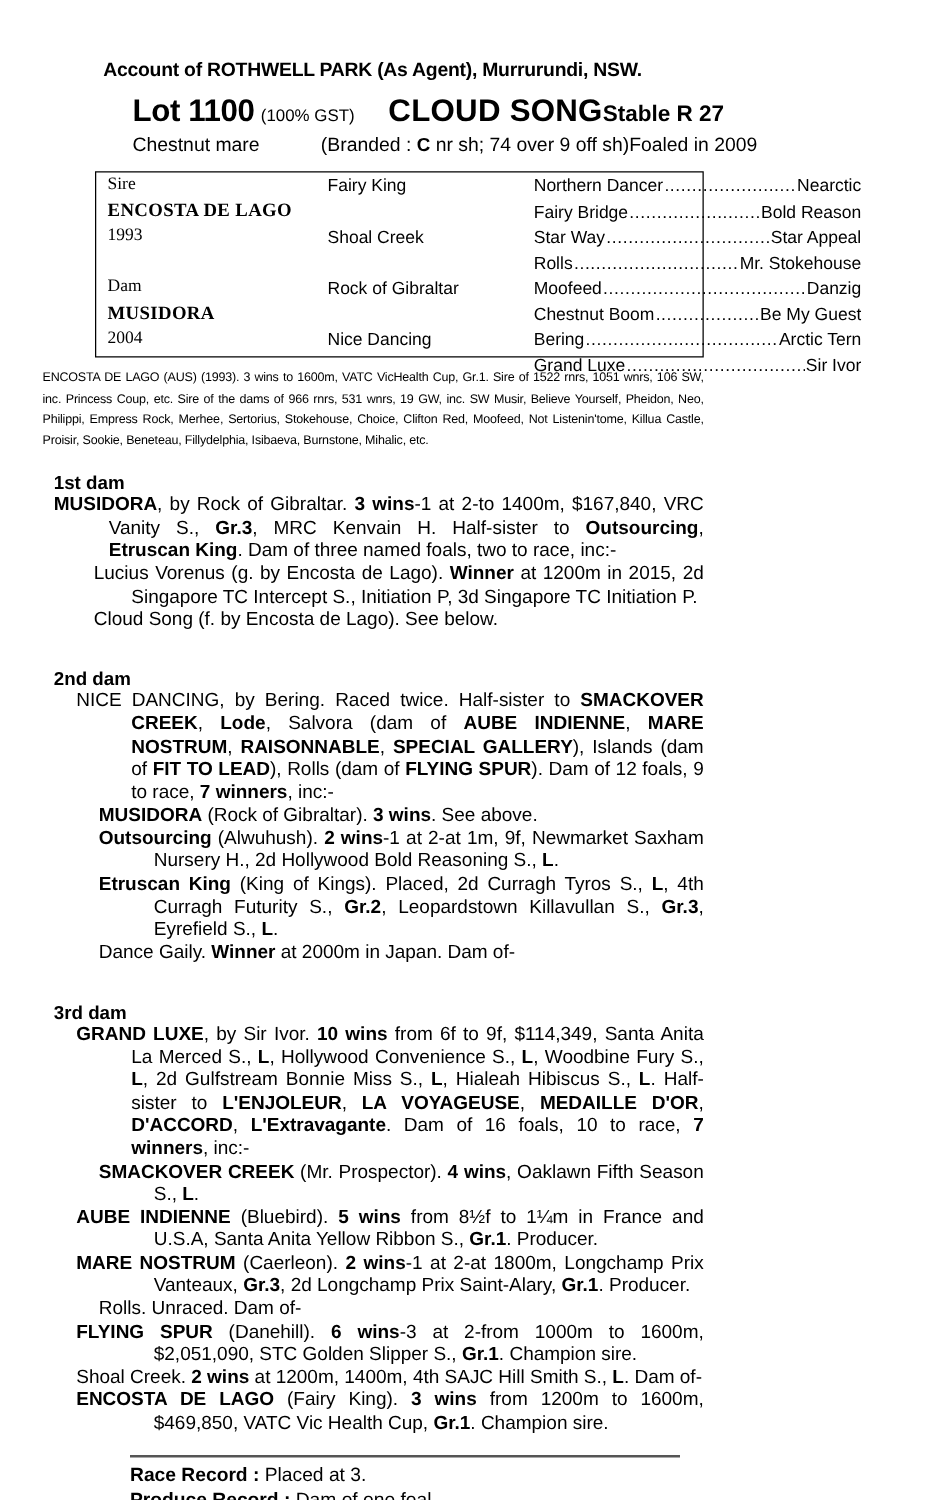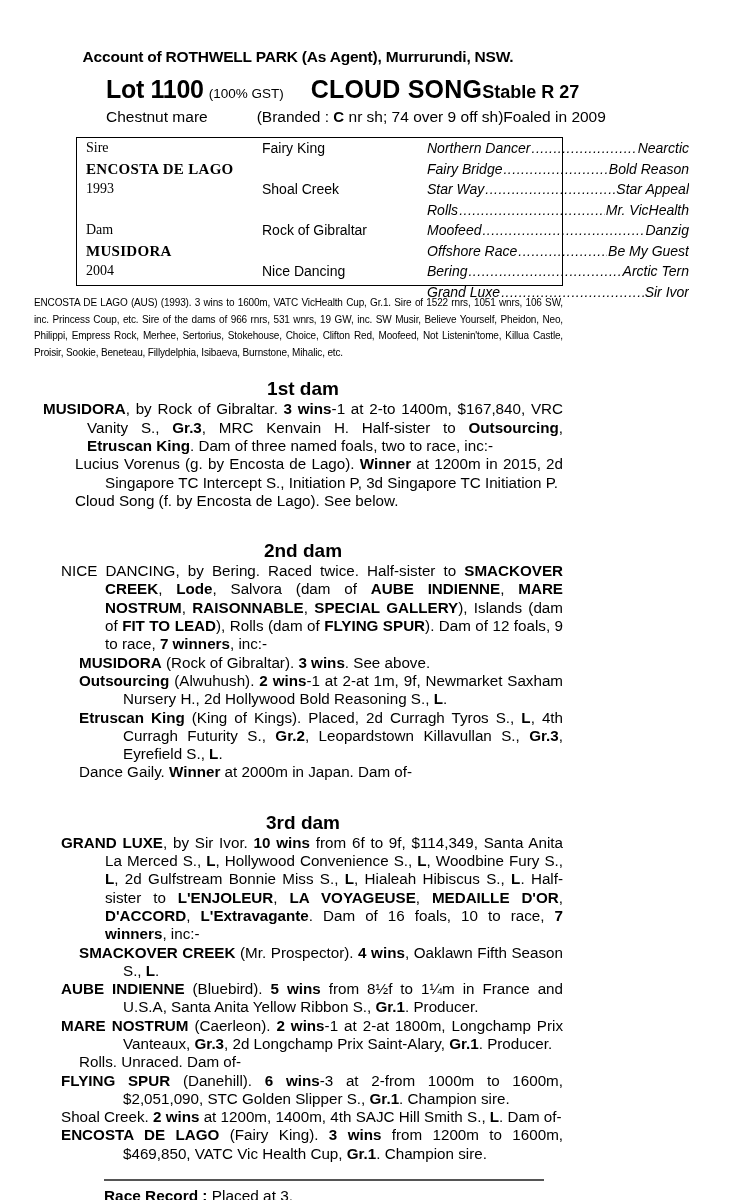--- a/index.html
+++ b/index.html
@@ -99,21 +99,21 @@
     height: 100%;
     font-size: 14px;
   }
   .ped-col {
     position: absolute;
     top: 0;
     height: 100%;
   }
   .col-1 { left: 9px;   width: 175px; font-family: Liberation Serif, serif; }
   .col-2 { left: 185px; width: 165px; }
-  .col-3 { left: 350px; right: 2px; width: 262px; font-style: italic; }
+  .col-3 { left: 350px; right: 2px; width: 262px; }
 
   .ped-line { height: 20.5px; line-height: 20.5px; white-space: nowrap; overflow: hidden; }
   .ped-line.bold { font-weight: bold; font-size: 15px; letter-spacing: 0.3px; }
   .ped-spacer { height: 20.5px; }
 
   .gp-line {
     height: 20.5px;
     line-height: 20.5px;
     display: flex;
     align-items: baseline;
@@ -137,24 +137,23 @@
     line-height: 16.6px;
     text-align: justify;
     margin-top: 9px;
     margin-left: 4px;
     margin-right: 3px;
     letter-spacing: -0.15px;
   }
 
   .dam-head {
     font-weight: bold;
-    font-size: 19px;
+    font-size: 15px;
     margin-top: 17px;
     margin-bottom: 0px;
-    text-align: center;
   }
   .dam-head.tight { margin-top: 16px; }
 
   .entry {
     font-size: 15.2px;
     line-height: 18.3px;
     text-align: justify;
     text-justify: inter-word;
     margin: 0;
   }
@@ -241,29 +240,29 @@
             <span class="gp-right">Bold Reason</span>
           </div>
           <div class="gp-line">
             <span class="gp-left">Star Way</span>
             <span class="gp-dots">..........................................................................................</span>
             <span class="gp-right">Star Appeal</span>
           </div>
           <div class="gp-line">
             <span class="gp-left">Rolls</span>
             <span class="gp-dots">..........................................................................................</span>
-            <span class="gp-right">Mr. VicHealth</span>
+            <span class="gp-right">Mr. Stokehouse</span>
           </div>
           <div class="gp-line">
             <span class="gp-left">Moofeed</span>
             <span class="gp-dots">..........................................................................................</span>
             <span class="gp-right">Danzig</span>
           </div>
           <div class="gp-line">
-            <span class="gp-left">Offshore Race</span>
+            <span class="gp-left">Chestnut Boom</span>
             <span class="gp-dots">..........................................................................................</span>
             <span class="gp-right">Be My Guest</span>
           </div>
           <div class="gp-line">
             <span class="gp-left">Bering</span>
             <span class="gp-dots">..........................................................................................</span>
             <span class="gp-right">Arctic Tern</span>
           </div>
           <div class="gp-line">
             <span class="gp-left">Grand Luxe</span>

